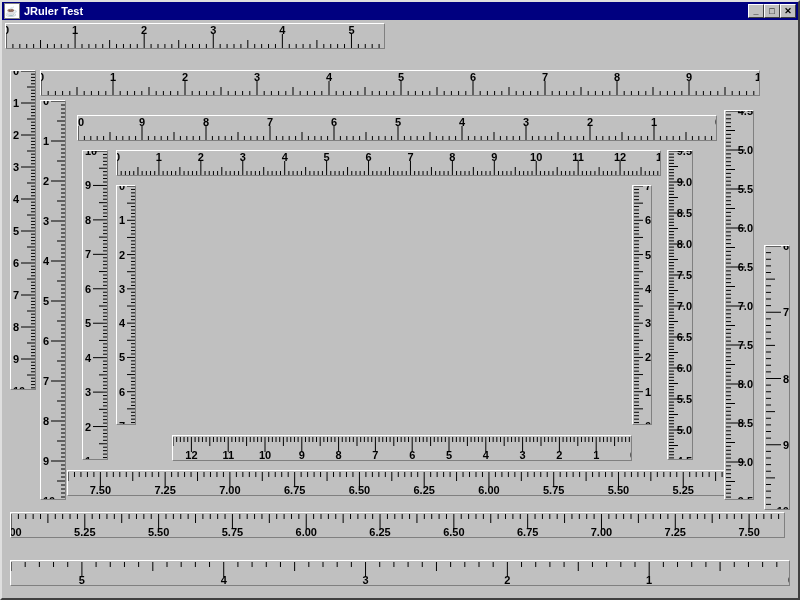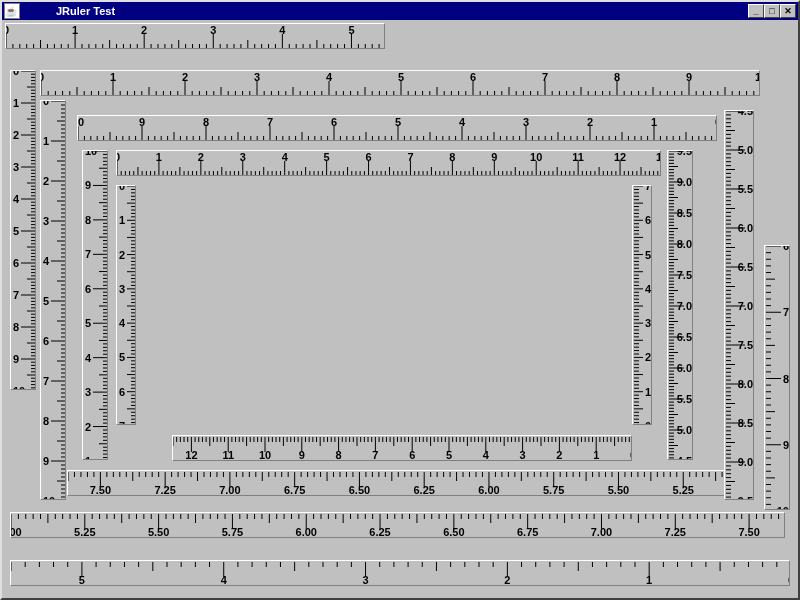--- a/index.html
+++ b/index.html
@@ -34,21 +34,21 @@
   width: 16px; height: 16px;
   background: #fff;
   border: 1px solid #808080;
   margin-right: 4px;
   display: inline-flex;
   align-items: center;
   justify-content: center;
   font-size: 10px;
   color: #c04040;
 }
-.title-text { flex: 1; margin-left: 32px; }
+.title-text { flex: 1; }
 .title-btns { display: flex; gap: 0; }
 .title-btn {
   width: 16px; height: 14px;
   background: #c0c0c0;
   border: 1px solid;
   border-color: #fff #404040 #404040 #fff;
   font-size: 9px;
   font-family: Arial, sans-serif;
   display: flex;
   align-items: center;

